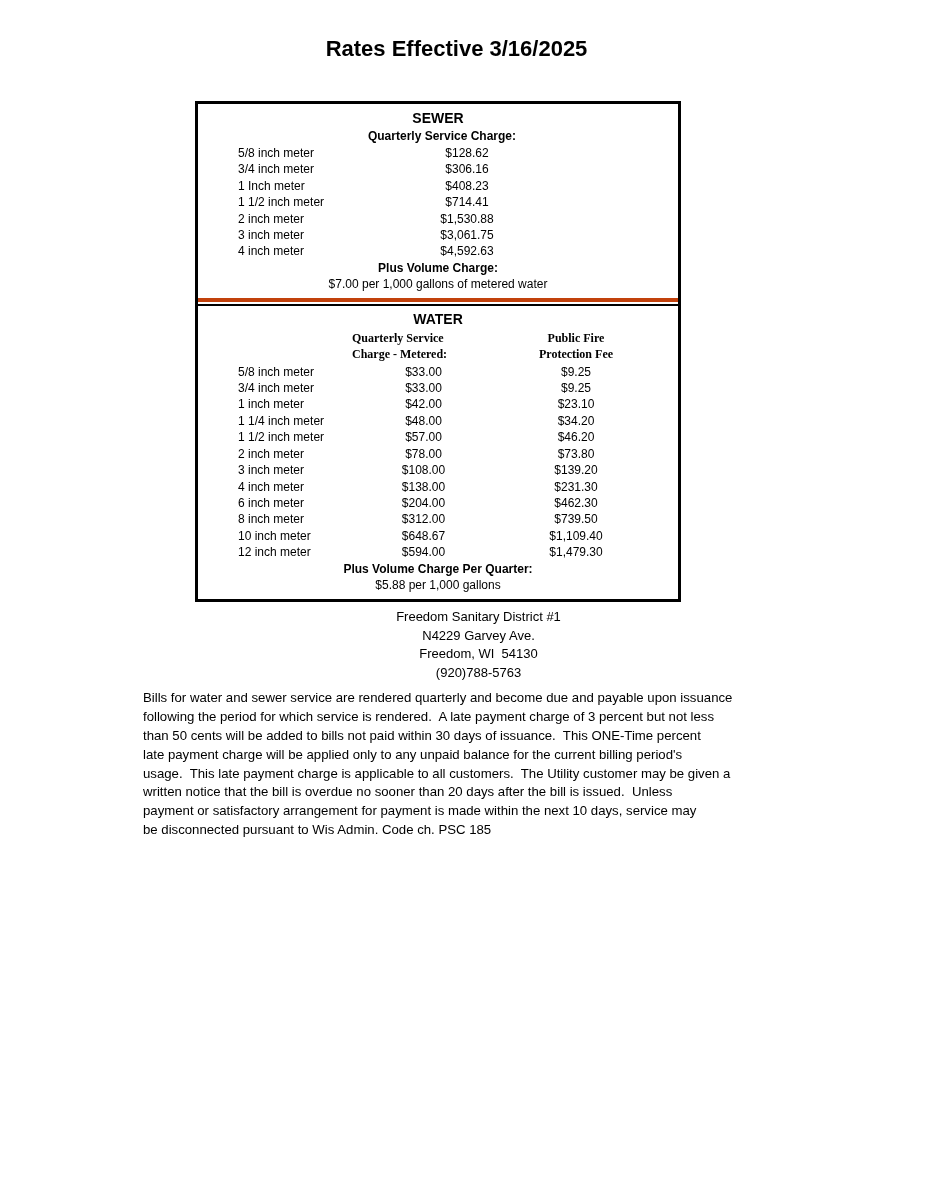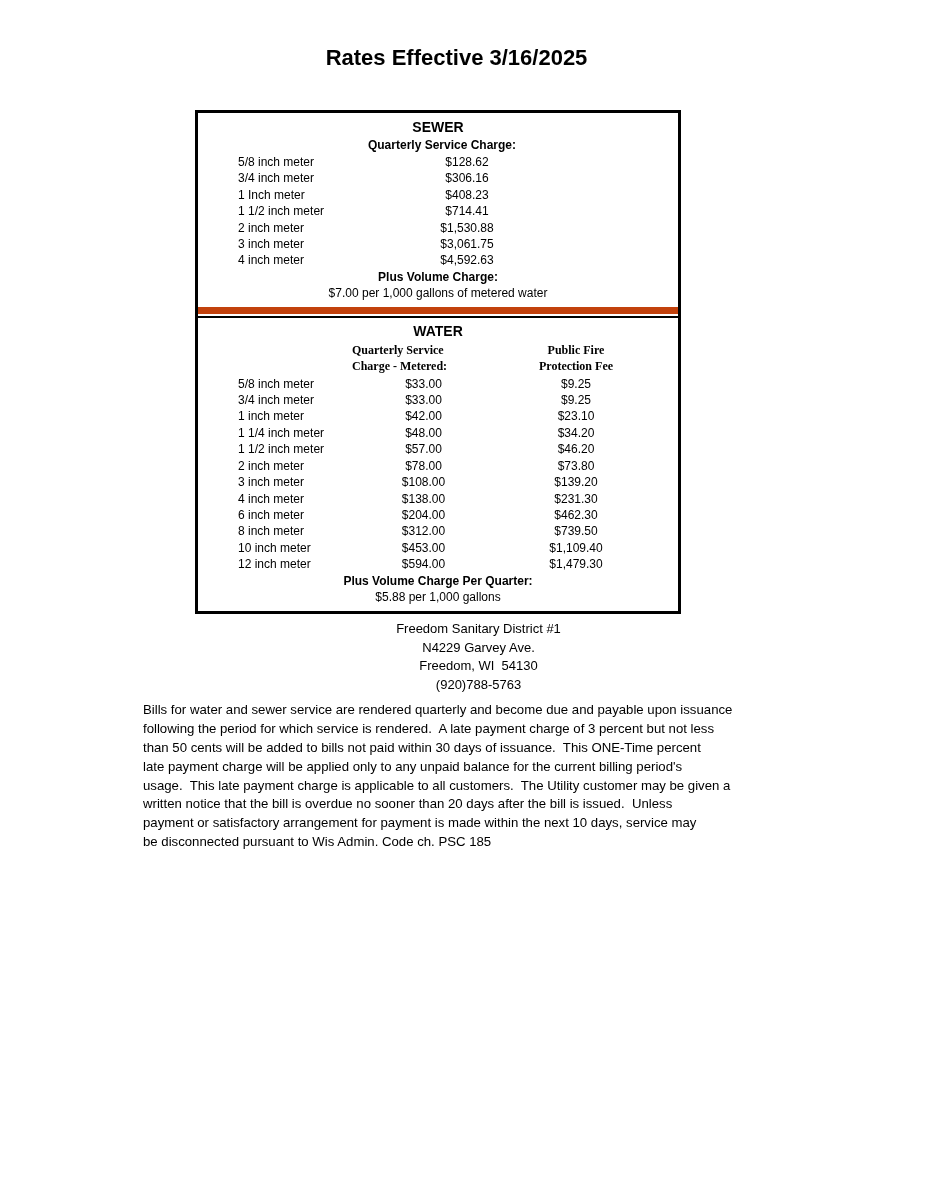--- a/index.html
+++ b/index.html
@@ -6,42 +6,42 @@
   html, body {
     width: 927px; height: 1200px;
     background: #ffffff;
     color: #000000;
     font-family: "Liberation Sans", sans-serif;
     overflow: hidden;
   }
   .page { width: 913px; }
 
   .doc-title {
-    margin-top: 45px;
+    margin-top: 36px;
     text-align: center;
     font-size: 22px;
     font-weight: bold;
   }
 
   
   .rates-table {
     margin-left: 195px;
     margin-top: 39px;
     width: 486px;
     border: 3px solid #000;
   }
   .table-header {
     border-bottom: 2px solid #000;
     text-align: center;
     font-weight: bold;
     font-size: 15px;
     line-height: 19px;
     padding: 1px 0;
   }
-  .section-sewer { border-bottom: 7px solid #c2410c; padding: 4px 0 5px; }
+  .section-sewer { border-bottom: 4px solid #c2410c; padding: 4px 0 5px; }
   .section-water { border-top: 2px solid #000; margin-top: 2px; padding: 3px 0 6px; }
   .section-title { text-align: center; font-weight: bold; font-size: 14px; line-height: 20px; }
   .col-header { text-align: center; font-weight: bold; font-size: 12px; line-height: 17px; }
   .sewer-qsc { padding-left: 8px; }
 
   .row { display: flex; font-size: 12px; line-height: 16.4px; }
   .row .lbl { padding-left: 40px; width: 175px; }
   .sewer-rows .val { width: 188px; text-align: center; }
   .water-rows .charge { width: 101px; text-align: center; }
   .water-rows .fire { width: 204px; text-align: center; }
@@ -199,21 +199,21 @@
           </div>
 
           <div class="row">
             <div class="lbl">8 inch meter</div>
             <div class="charge">$312.00</div>
             <div class="fire">$739.50</div>
           </div>
 
           <div class="row">
             <div class="lbl">10 inch meter</div>
-            <div class="charge">$453.00</div>
+            <div class="charge">$648.67</div>
             <div class="fire">$1,109.40</div>
           </div>
 
           <div class="row">
             <div class="lbl">12 inch meter</div>
             <div class="charge">$594.00</div>
             <div class="fire">$1,479.30</div>
           </div>
 
       </div>

